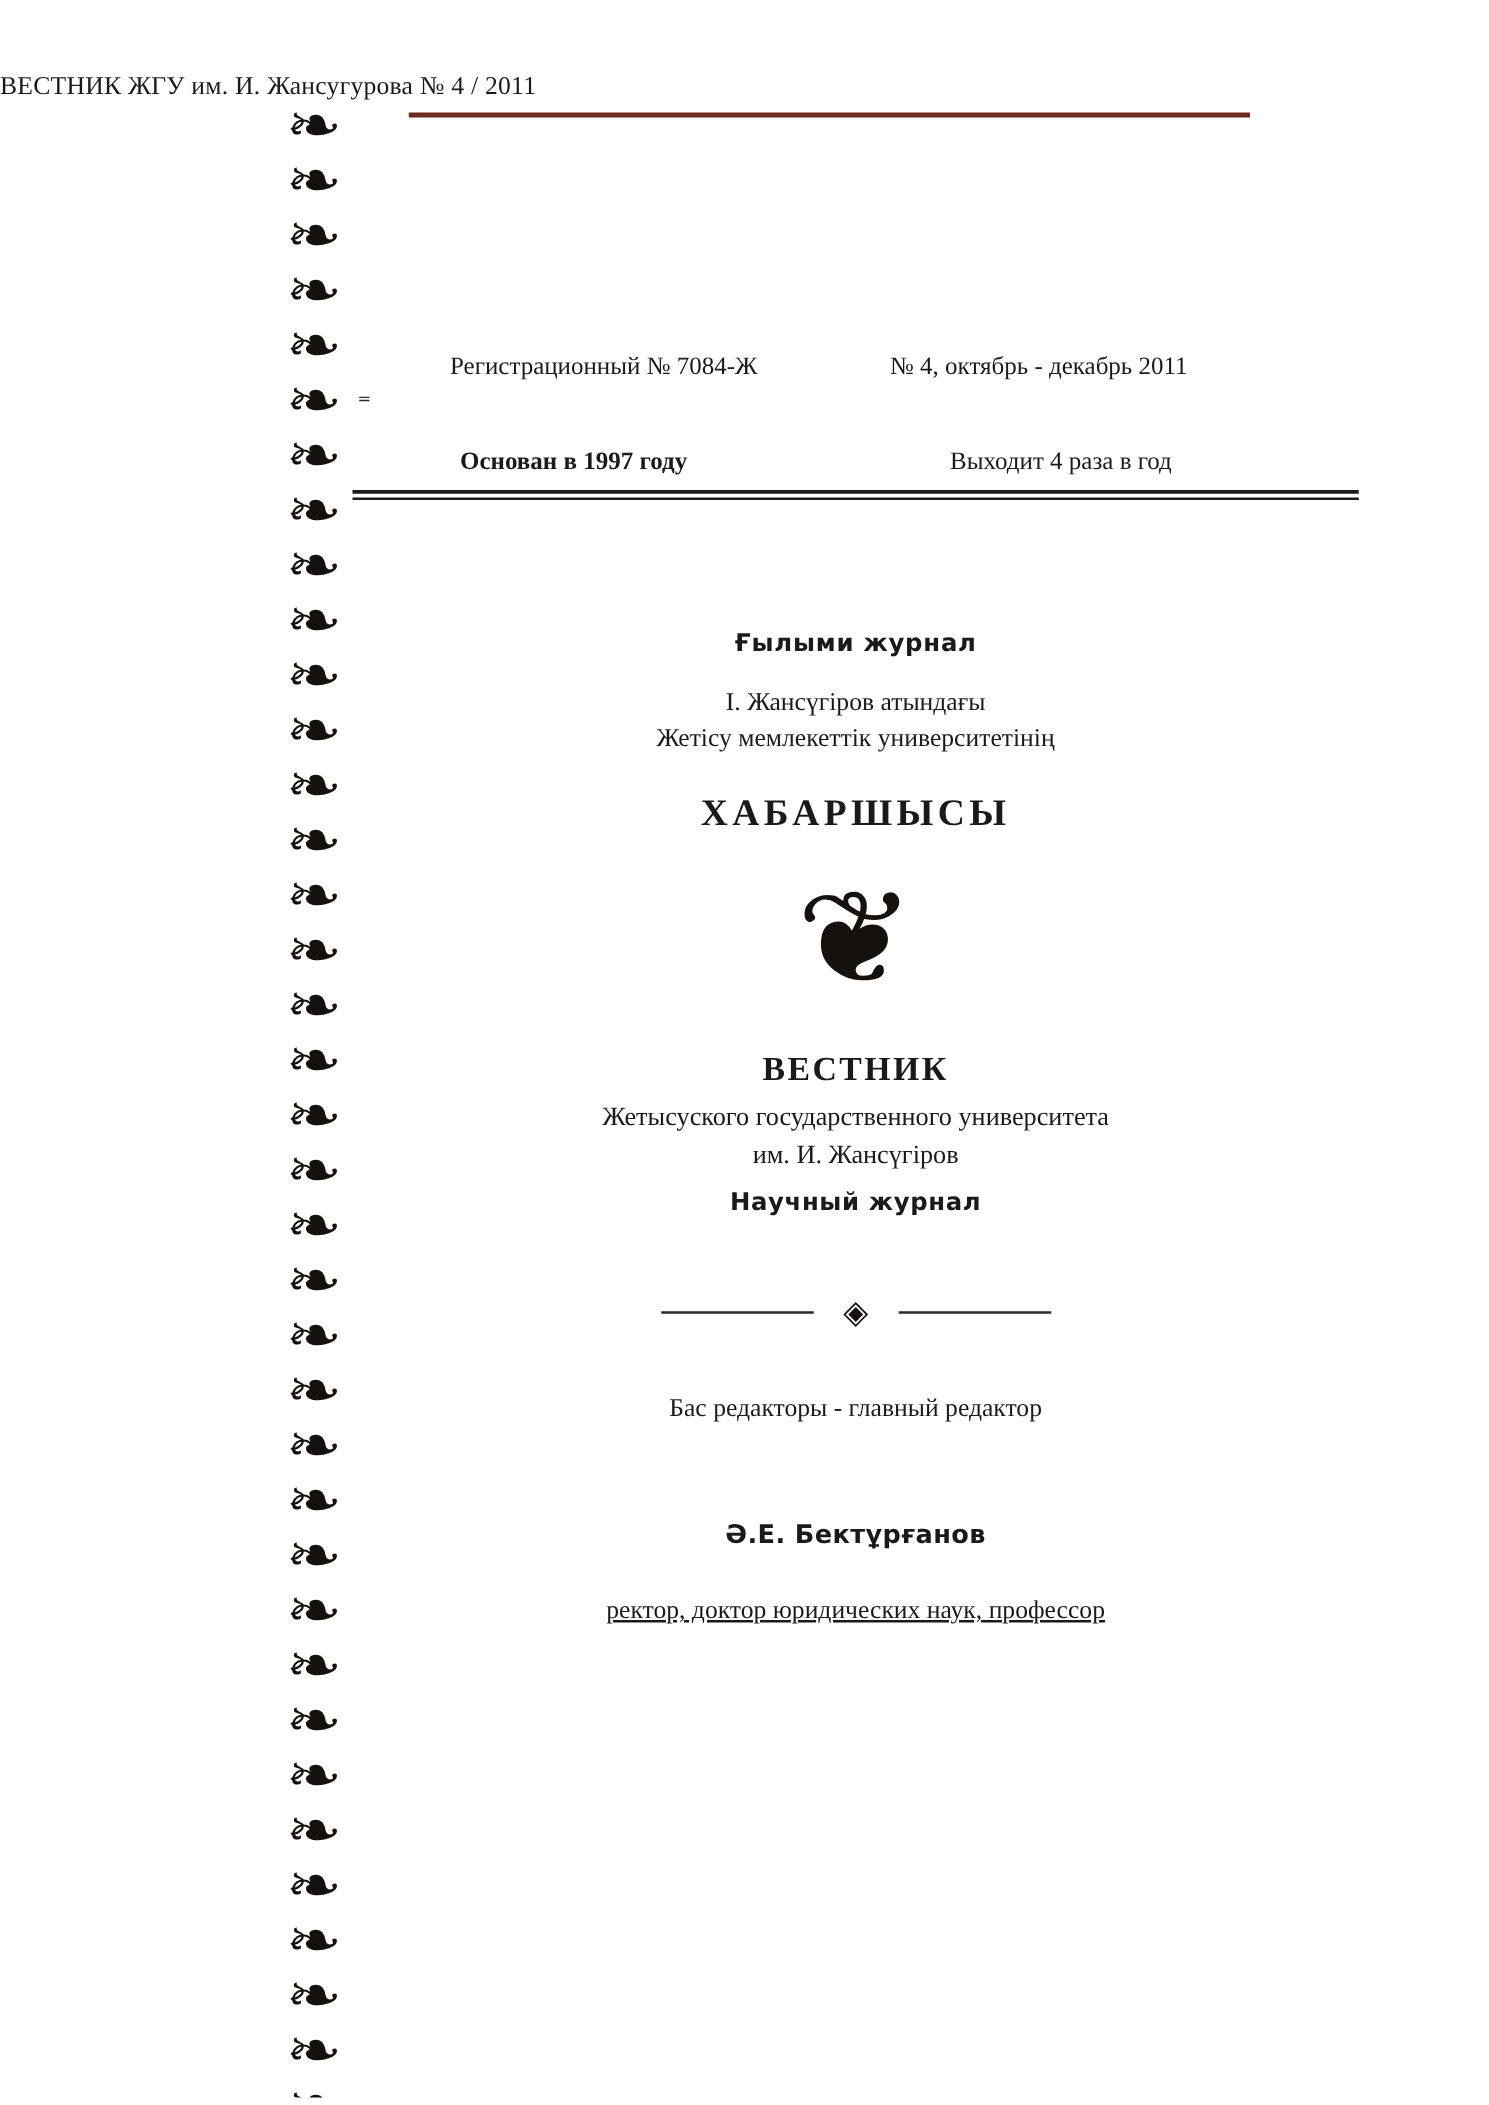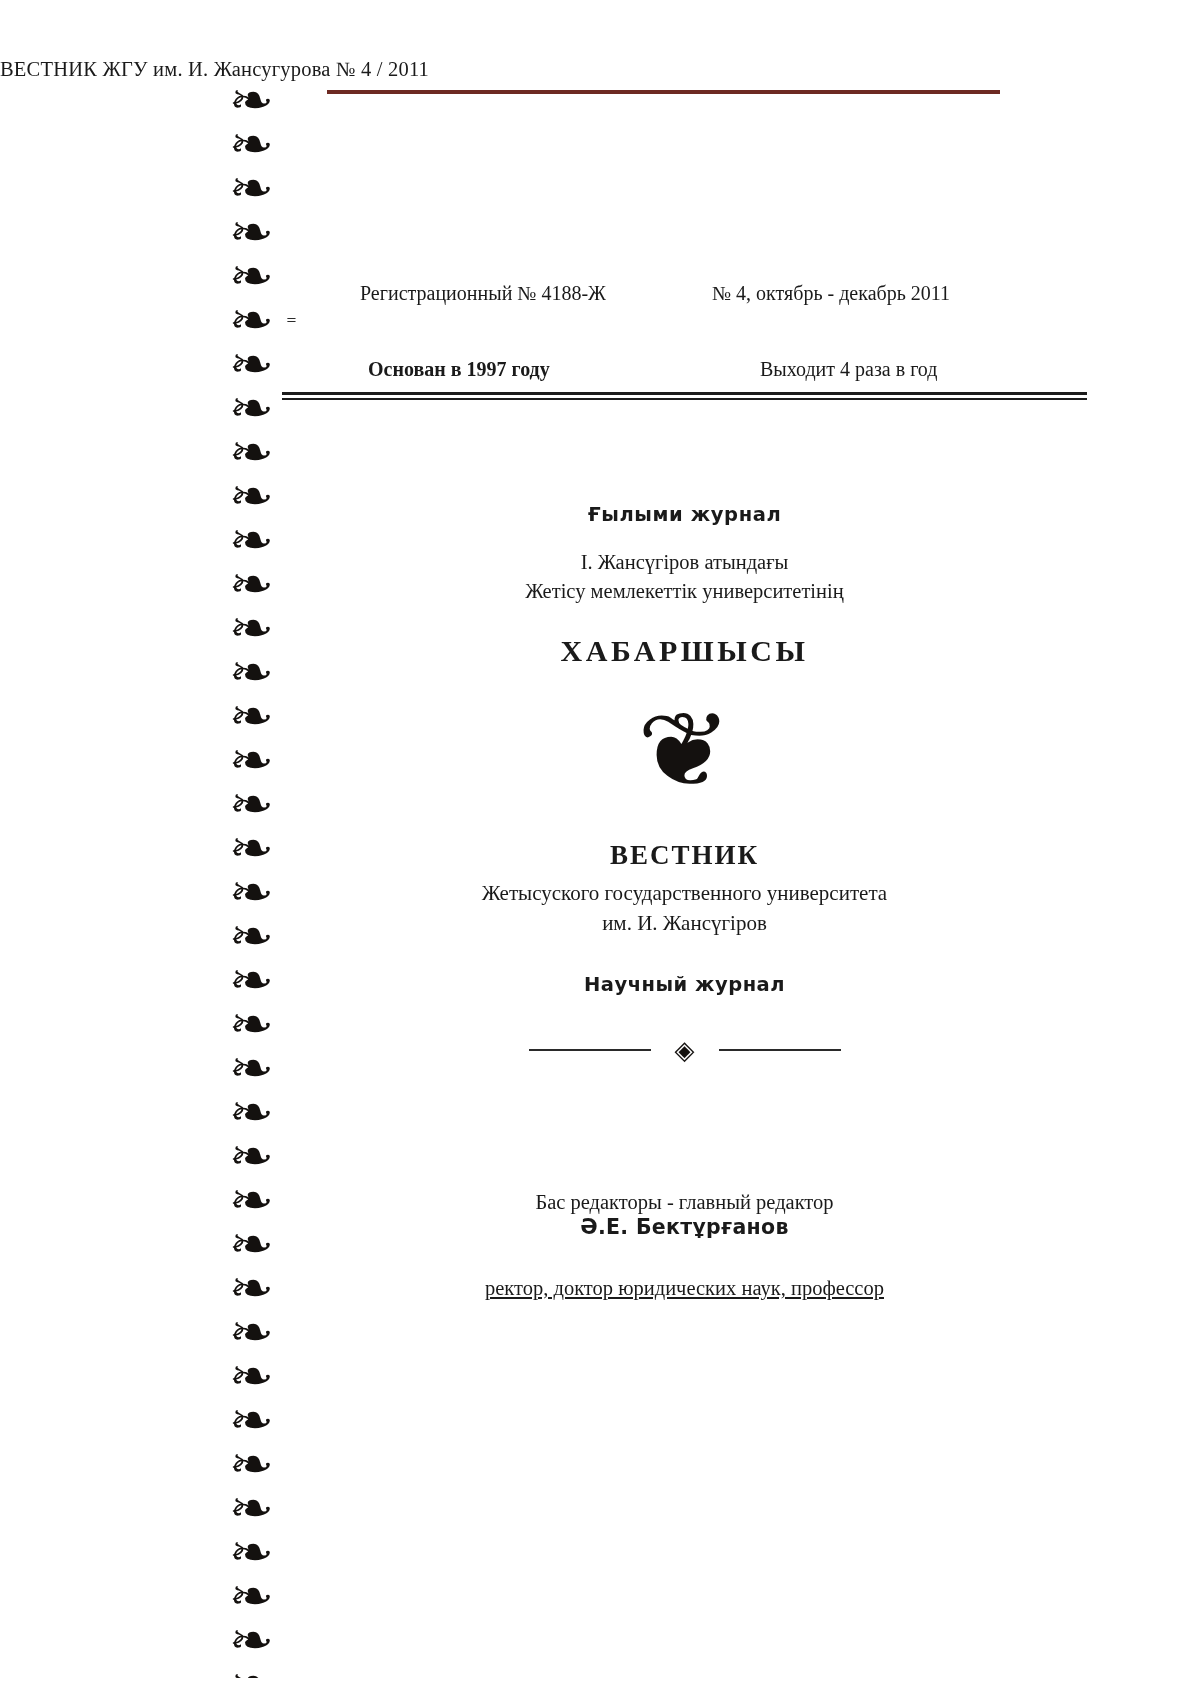--- a/index.html
+++ b/index.html
@@ -156,21 +156,20 @@
     top: 878px;
     font-size: 21px;
     line-height: 30px;
   }
   .ru-journal {
     top: 950px;
     font-family: "DejaVu Sans", sans-serif;
     font-weight: bold;
     font-size: 19.5px;
     letter-spacing: 0.5px;
-    margin-top: 23px;
   }
 
   
   .separator {
     position: absolute;
     left: 282px;
     width: 805px;
     top: 1040px;
     display: flex;
     align-items: center;
@@ -184,21 +183,21 @@
   .separator .gap { width: 24px; }
   .separator .diamond {
     font-family: "DejaVu Sans", sans-serif;
     font-size: 26px;
     line-height: 20px;
     color: #14110f;
   }
 
   
   .ed-role {
-    top: 1191px;
+    top: 1116px;
     font-size: 20.5px;
   }
   .ed-name {
     top: 1215px;
     font-family: "DejaVu Sans", sans-serif;
     font-weight: bold;
     font-size: 20.5px;
     letter-spacing: 0.3px;
   }
   .ed-title {
@@ -250,21 +249,21 @@
       <span class="orn-cell">❧</span>
       <span class="orn-cell">❧</span>
       <span class="orn-cell">❧</span>
       <span class="orn-cell">❧</span>
       <span class="orn-cell">❧</span>
       <span class="orn-cell">❧</span>
     </div>
   <div class="ornament-divider-mark">=</div>
 
   <div class="reg-row reg-row-1">
-    <span class="reg-left">Регистрационный  № 4188-Ж</span>
+    <span class="reg-left">Регистрационный  № 7084-Ж</span>
     <span class="reg-right">№ 4,  октябрь - декабрь 2011</span>
   </div>
 
   <div class="reg-row reg-row-2">
     <span class="reg-left">Основан в 1997 году</span>
     <span class="reg-right">Выходит 4 раза в год</span>
   </div>
 
   <div class="double-rule dr-top">
     <div class="r1"></div>

